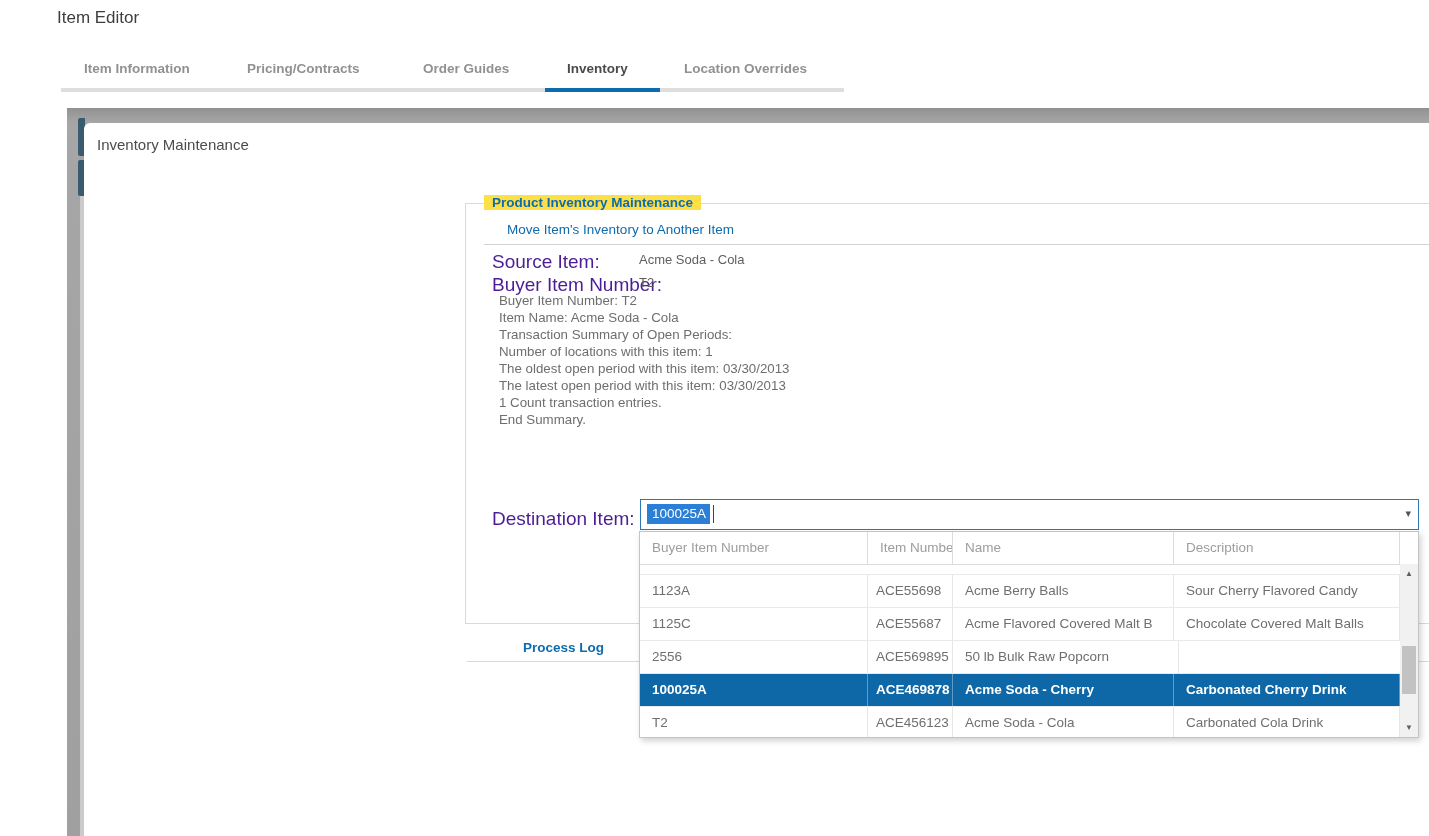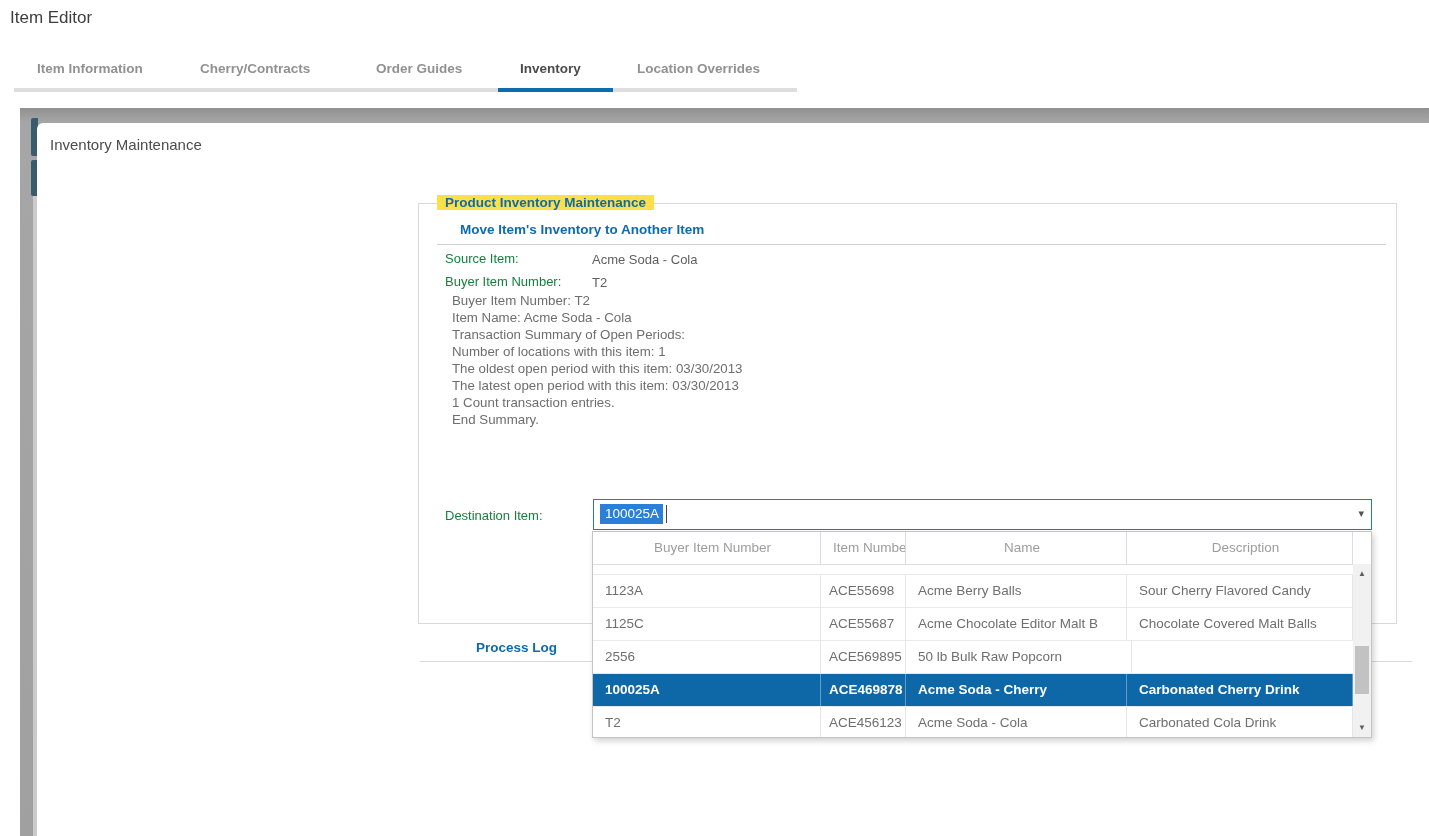--- a/index.html
+++ b/index.html
@@ -1,57 +1,57 @@
 <!DOCTYPE html>
 <html><head>
 <meta charset="utf-8">
 <style>
   html,body{margin:0;padding:0;background:#fff;}
   #screen{position:relative;width:1429px;height:836px;overflow:hidden;
           font-family:"Liberation Sans","DejaVu Sans",sans-serif;background:#fff;}
-  .abs{position:absolute;}
+  .abs{position:absolute;margin-left:47px;}
 
   
   #page-title{left:10px;top:8px;font-size:17px;color:#3e3e3e;}
   .tab{top:61px;font-size:13.5px;font-weight:bold;color:#919191;white-space:nowrap;cursor:pointer;}
   .tab.active{color:#4b4b4b;}
   #tab-track{left:14px;top:88px;width:783px;height:4px;background:#dedede;}
   #tab-track-active{left:498px;top:88px;width:115px;height:4px;background:#0e6bad;}
 
   
   #frame{left:20px;top:108px;right:0;bottom:0;background:linear-gradient(#919191,#a6a6a6 14px,#a0a0a0);}
   #frame-inner-edge{left:33px;top:196px;width:4px;bottom:0;background:#cbcbcb;}
   .side-tab{left:31px;width:7px;background:#3a5b6e;border-radius:2px 0 0 2px;}
   #side-tab-1{top:118px;height:38px;}
   #side-tab-2{top:160px;height:36px;}
   #panel{left:37px;top:123px;right:0;bottom:0;background:#fff;border-radius:6px 0 0 0;}
   #panel-title{left:50px;top:136px;font-size:15px;color:#4c4c4c;}
 
   
   #fieldset{left:418px;top:203px;width:977px;height:419px;border:1px solid #d9d9d9;}
   #fieldset-legend{left:437px;top:195px;padding:0 8px;background:#fde047;font-size:13.5px;font-weight:bold;color:#0e6bad;white-space:nowrap;}
-  #subheading{left:460px;top:222px;font-size:13.5px;font-weight:bold;color:#0e6bad;white-space:nowrap;}
+  #subheading{left:460px;top:222px;font-size:13.5px;font-weight:normal;color:#0e6bad;white-space:nowrap;}
   #hr1{left:437px;top:244px;width:949px;height:1px;background:#d2d2d2;}
-  .field-label{font-size:13px;color:#15803d;white-space:nowrap;}
+  .field-label{font-size:19px;color:#4c1d95;white-space:nowrap;}
   .field-value{font-size:13px;color:#5f5f5f;white-space:nowrap;}
   #lbl-source{left:445px;top:251px;}  #val-source{left:592px;top:252px;}
   #lbl-buyer{left:445px;top:274px;}   #val-buyer{left:592px;top:275px;}
   #summary{left:452px;top:292px;font-size:13.3px;color:#6e6e6e;line-height:17px;}
   #lbl-dest{left:445px;top:508px;}
 
   
   #combobox{left:593px;top:499px;width:777px;height:29px;border:1px solid #2e77b5;background:#fff;cursor:text;}
   #combobox-chip{position:absolute;left:6px;top:4px;padding:2px 4px 3px 5px;background:#2b7fd6;color:#fff;font-size:13.5px;}
   #combobox-caret{position:absolute;left:72px;top:5px;width:1px;height:18px;background:#444;}
   #combobox-arrow{position:absolute;right:7px;top:7px;font-size:11px;color:#555;cursor:pointer;}
 
   
   #dropdown{left:592px;top:531px;width:778px;height:205px;background:#fff;border:1px solid #c4c4c4;
             box-shadow:2px 3px 6px rgba(0,0,0,.18);z-index:10;}
-  .dd-header{position:absolute;left:0;top:0;right:0;height:32px;display:flex;border-bottom:1px solid #dcdcdc;text-align:center;}
+  .dd-header{position:absolute;left:0;top:0;right:0;height:32px;display:flex;border-bottom:1px solid #dcdcdc;}
   .dd-hcell{height:32px;line-height:32px;font-size:13.5px;color:#9d9d9d;padding-left:12px;
             box-sizing:border-box;border-right:1px solid #dcdcdc;overflow:hidden;white-space:nowrap;}
   .c1{width:228px;} .c2{width:85px;} .c3{width:221px;} .c4{width:226px;}
   .dd-hfill{flex:1;border-right:none;}
   .dd-body{position:absolute;left:0;top:33px;width:760px;bottom:0;overflow:hidden;}
   .dd-row{display:flex;height:32px;border-bottom:1px solid #e9e9e9;cursor:pointer;background:#fff;}
   .dd-row.partial{height:9px;}
   .dd-row.last{height:30px;border-bottom:none;}
   .dd-cell{height:32px;line-height:32px;font-size:13.5px;color:#6f6f6f;padding-left:12px;
            box-sizing:border-box;border-right:1px solid #e6e6e6;overflow:hidden;white-space:nowrap;}
@@ -68,21 +68,21 @@
   #hr2{left:420px;top:661px;width:992px;height:1px;background:#d8d8d8;}
 </style>
 </head>
 <body>
 
 <div id="screen">
 
   <div class="abs" id="page-title">Item Editor</div>
 
   <div class="abs tab" style="left:37px">Item Information</div>
-  <div class="abs tab" style="left:200px">Cherry/Contracts</div>
+  <div class="abs tab" style="left:200px">Pricing/Contracts</div>
   <div class="abs tab" style="left:376px">Order Guides</div>
   <div class="abs tab active" style="left:520px">Inventory</div>
   <div class="abs tab" style="left:637px">Location Overrides</div>
   <div class="abs" id="tab-track"></div>
   <div class="abs" id="tab-track-active"></div>
 
   <div class="abs" id="frame"></div>
   <div class="abs" id="frame-inner-edge"></div>
   <div class="abs side-tab" id="side-tab-1"></div>
   <div class="abs side-tab" id="side-tab-2"></div>
@@ -133,21 +133,21 @@
       <div class="dd-row">
         <div class="dd-cell c1">1123A</div>
         <div class="dd-cell c2">ACE55698</div>
         <div class="dd-cell c3">Acme Berry Balls</div>
         <div class="dd-cell c4">Sour Cherry Flavored Candy</div>
       </div>
 
       <div class="dd-row">
         <div class="dd-cell c1">1125C</div>
         <div class="dd-cell c2">ACE55687</div>
-        <div class="dd-cell c3">Acme Chocolate Editor Malt B</div>
+        <div class="dd-cell c3">Acme Flavored Covered Malt B</div>
         <div class="dd-cell c4">Chocolate Covered Malt Balls</div>
       </div>
 
       <div class="dd-row">
         <div class="dd-cell c1">2556</div>
         <div class="dd-cell c2">ACE569895</div>
         <div class="dd-cell c4">50 lb Bulk Raw Popcorn</div>
       </div>
 
       <div class="dd-row selected">

